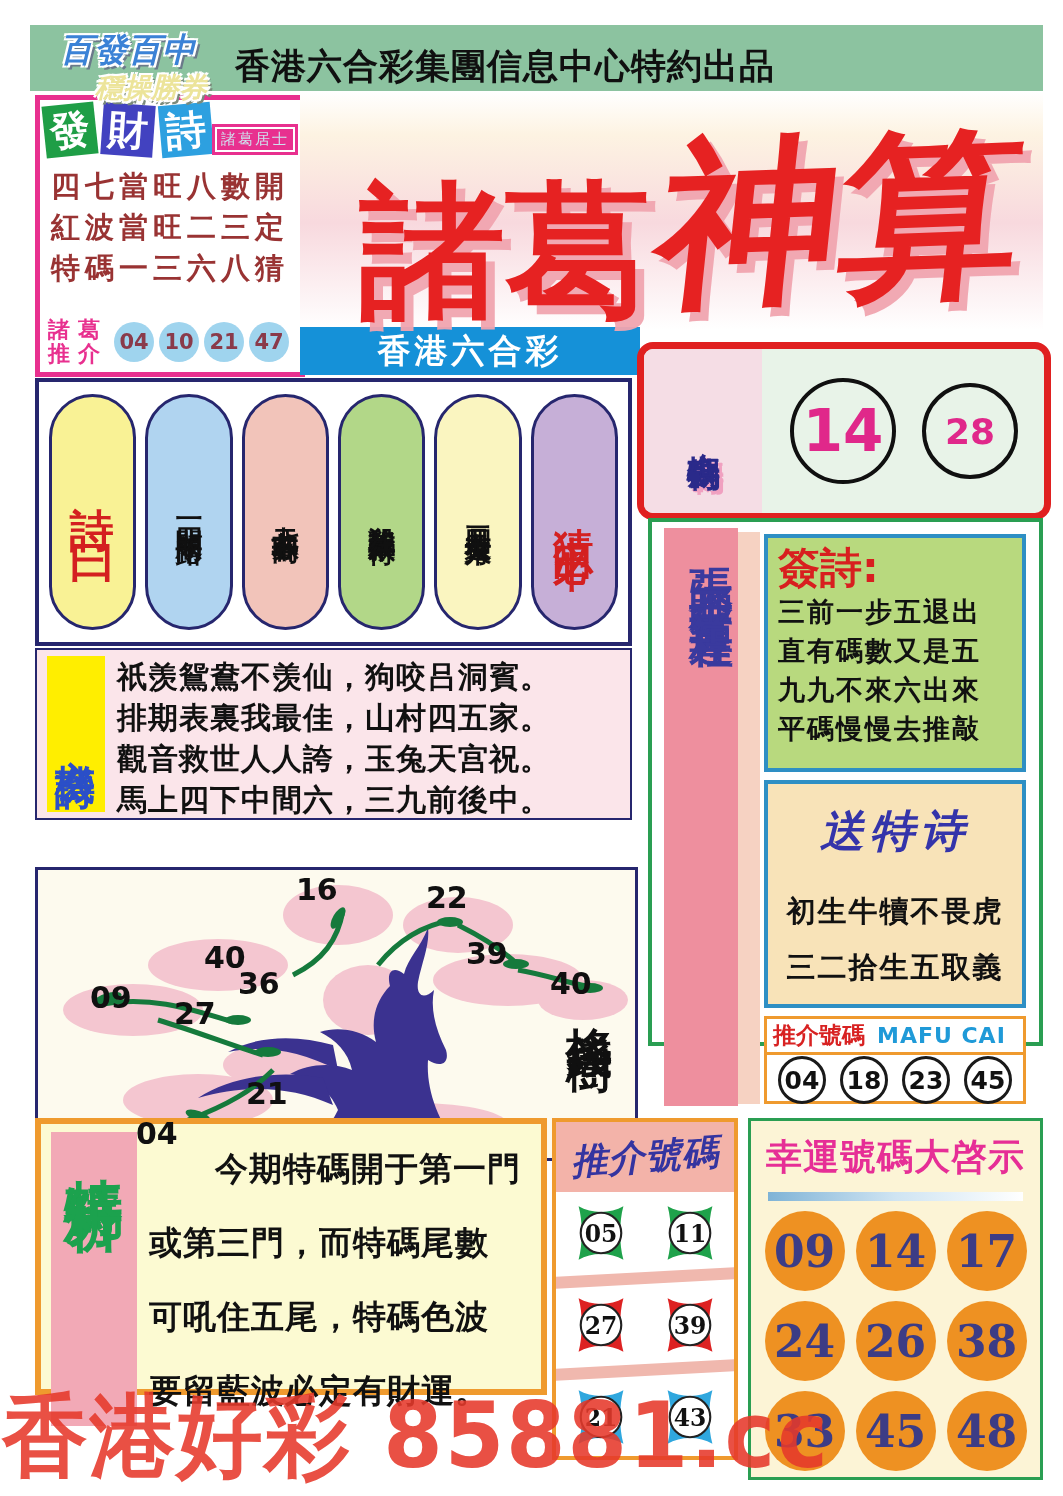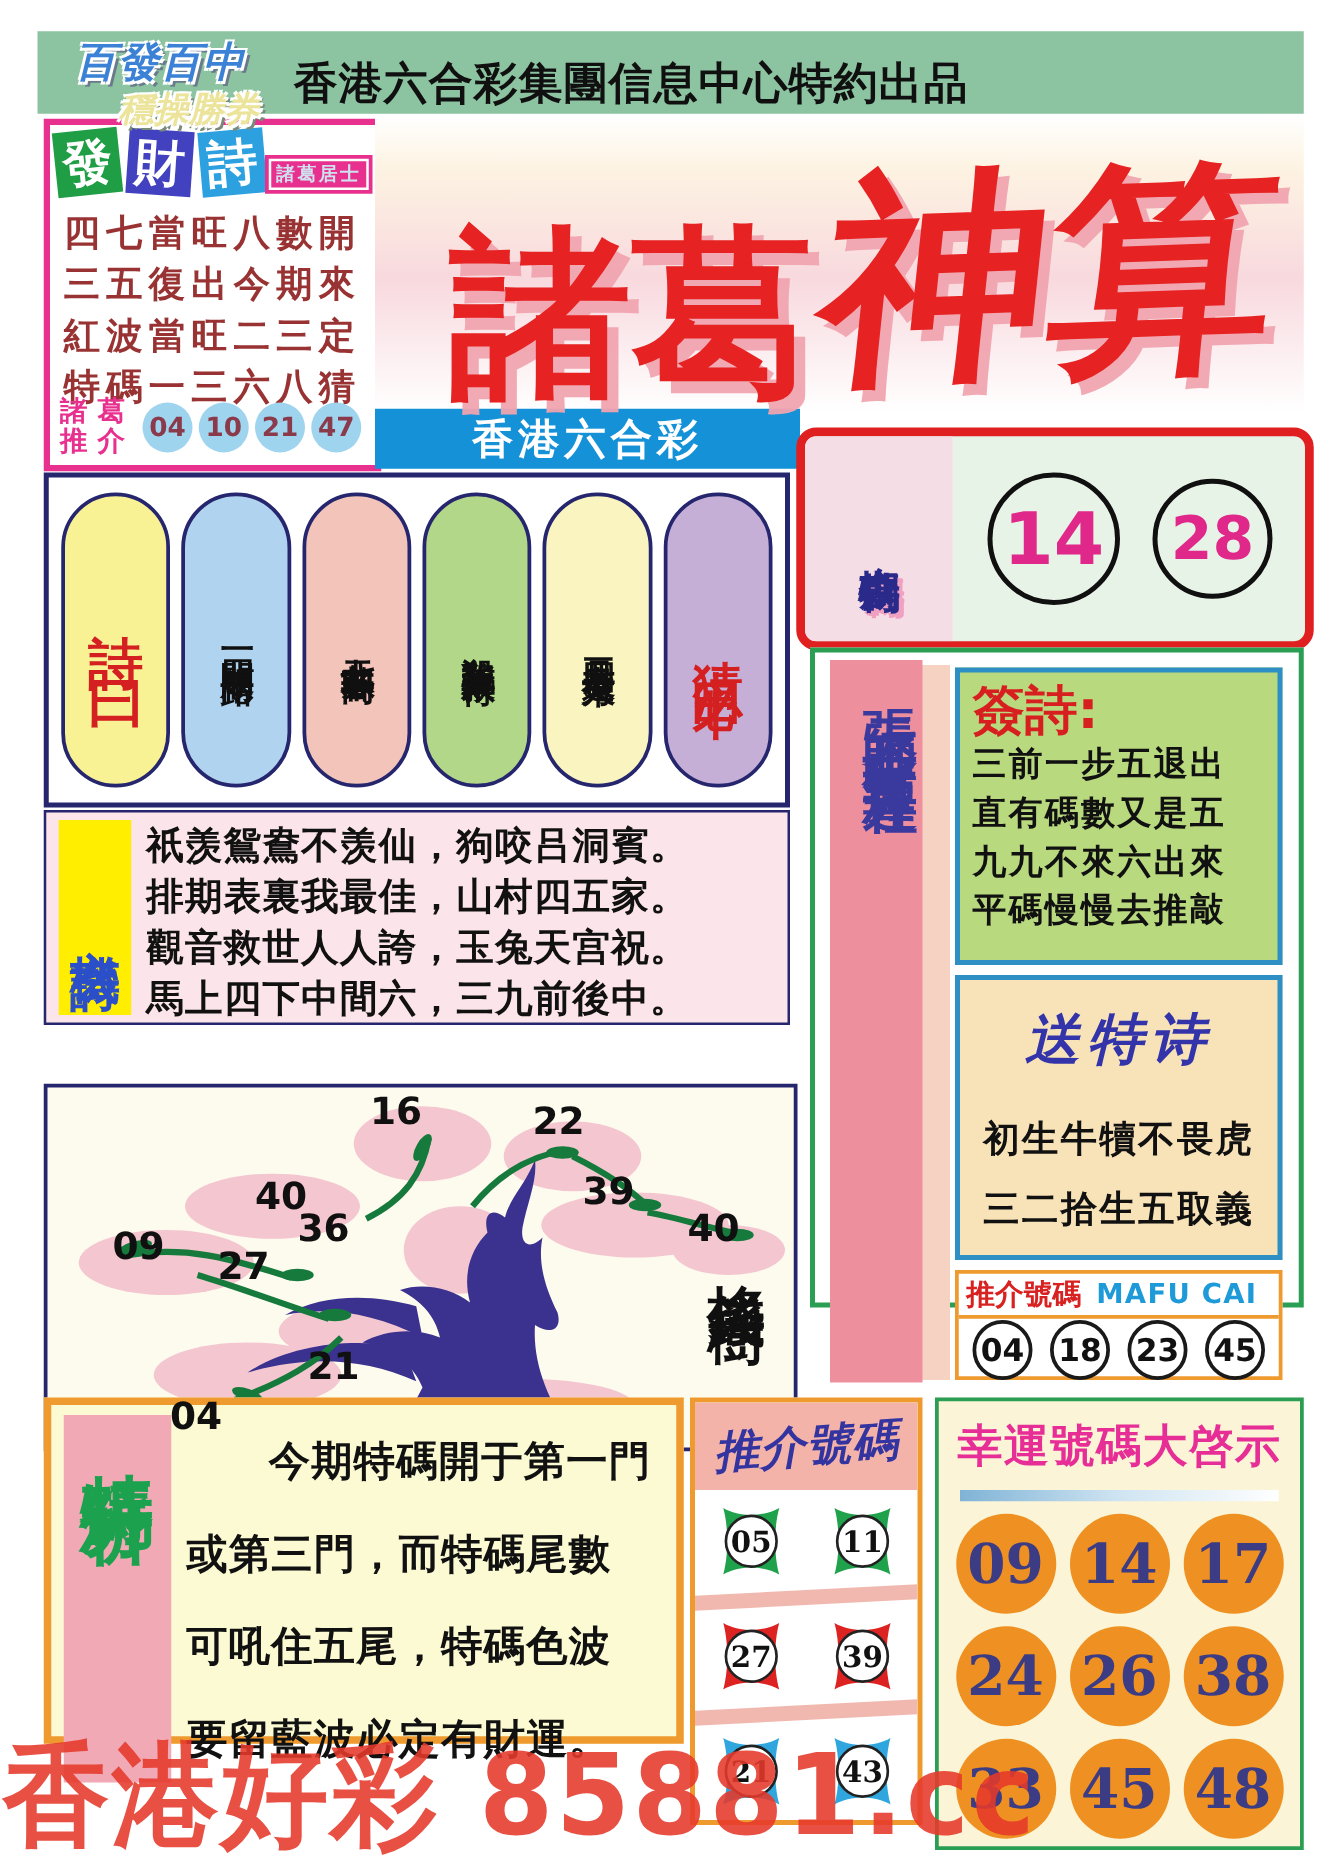--- a/index.html
+++ b/index.html
@@ -16,21 +16,21 @@
   .header-title{position:absolute;left:235px;top:43px;font-size:35px;font-weight:900;color:#101010;letter-spacing:1px;}
 
   
   .facai{position:absolute;left:35px;top:95px;width:260px;height:272px;border:5px solid #e8308f;background:#ffffff;}
   .facai-tiles{position:absolute;left:4px;top:4px;display:flex;gap:6px;}
   .tile{width:52px;height:52px;color:#fff;font-size:40px;font-weight:900;display:flex;align-items:center;justify-content:center;}
   .tile-fa{background:#1f9e46;transform:rotate(-6deg);}
   .tile-cai{background:#4242c0;transform:rotate(4deg);}
   .tile-shi{background:#2da0e0;transform:rotate(-5deg);}
   .facai-author{position:absolute;right:2px;top:24px;background:#e8308f;padding:3px;}
-  .facai-author-inner{border:2px solid #fff;color:#cfe0ee;font-size:15px;font-weight:700;padding:1px 4px;letter-spacing:2px;}
+  .facai-author-inner{border:2px solid #fff;color:#cfe0ee;font-size:15px;font-weight:400;padding:1px 4px;letter-spacing:2px;}
   .facai-poem{position:absolute;left:0;top:66px;width:100%;text-align:center;}
   .facai-poem div{font-size:29px;font-weight:800;color:#993333;letter-spacing:5px;line-height:41px;}
   .facai-rec{position:absolute;left:8px;bottom:6px;display:flex;align-items:center;}
   .rec-label{color:#e8308f;font-weight:900;font-size:22px;line-height:24px;letter-spacing:8px;}
   .rec-circles{display:flex;gap:5px;margin-left:6px;}
   .rec-circle{width:40px;height:40px;border-radius:50%;background:#9fd4ee;color:#8a3a4a;font-size:21px;font-weight:900;
     display:flex;align-items:center;justify-content:center;}
 
   
   .title-bg{position:absolute;left:300px;top:92px;width:743px;height:238px;
@@ -47,21 +47,21 @@
   
   .special{position:absolute;left:637px;top:342px;width:400px;height:164px;border:7px solid #e02020;border-radius:16px;
     background:#e8f3e8;overflow:hidden;}
   .special-left{position:absolute;left:0;top:0;width:118px;height:100%;background:#f5dde5;
     display:flex;align-items:center;justify-content:center;}
   .special-label{writing-mode:vertical-rl;text-orientation:upright;font-size:33px;font-weight:900;color:#2a2a8a;
     letter-spacing:2px;text-shadow:4px 4px 0 #f0a0c0;}
   .special-nums{position:absolute;left:130px;top:0;width:260px;height:100%;display:flex;align-items:center;gap:26px;justify-content:center;}
   .special-circle{width:98px;height:98px;border:4px solid #101010;border-radius:50%;color:#e0288a;font-size:58px;font-weight:800;
     display:flex;align-items:center;justify-content:center;background:transparent;}
-  .special-circle.small{width:88px;height:88px;font-size:48px;}
+  .special-circle.small{width:88px;height:88px;font-size:36px;}
 
   
   .pills{position:absolute;left:35px;top:378px;width:597px;height:268px;border:4px solid #26266e;background:#fff;
     display:flex;gap:9px;padding:12px 10px;box-sizing:border-box;}
   .pill{flex:1;border:3px solid #26266e;border-radius:46px;display:flex;align-items:center;justify-content:center;}
   .pill span{writing-mode:vertical-rl;text-orientation:upright;font-weight:800;color:#101010;font-size:27px;letter-spacing:2px;}
   .pill-head{background:#f9f295;}
   .pill-head span{color:#d42020;font-size:44px;letter-spacing:40px;font-family:"DejaVu Serif",serif;}
   .pill-b{background:#b0d4f0;}
   .pill-c{background:#f2c4ba;}
@@ -158,21 +158,20 @@
     <div class="facai-tiles">
       <div class="tile tile-fa">發</div>
       <div class="tile tile-cai">財</div>
       <div class="tile tile-shi">詩</div>
     </div>
     <div class="facai-author">
       <div class="facai-author-inner">諸葛居士</div>
     </div>
     <div class="facai-poem">
       <div>四七當旺八數開</div>
-      <div>三五復出今期來</div>
       <div>紅波當旺二三定</div>
       <div>特碼一三六八猜</div>
     </div>
     <div class="facai-rec">
       <div class="rec-label">
         <div>諸葛</div>
         <div>推介</div>
       </div>
       <div class="rec-circles">
         <div class="rec-circle">04</div>

